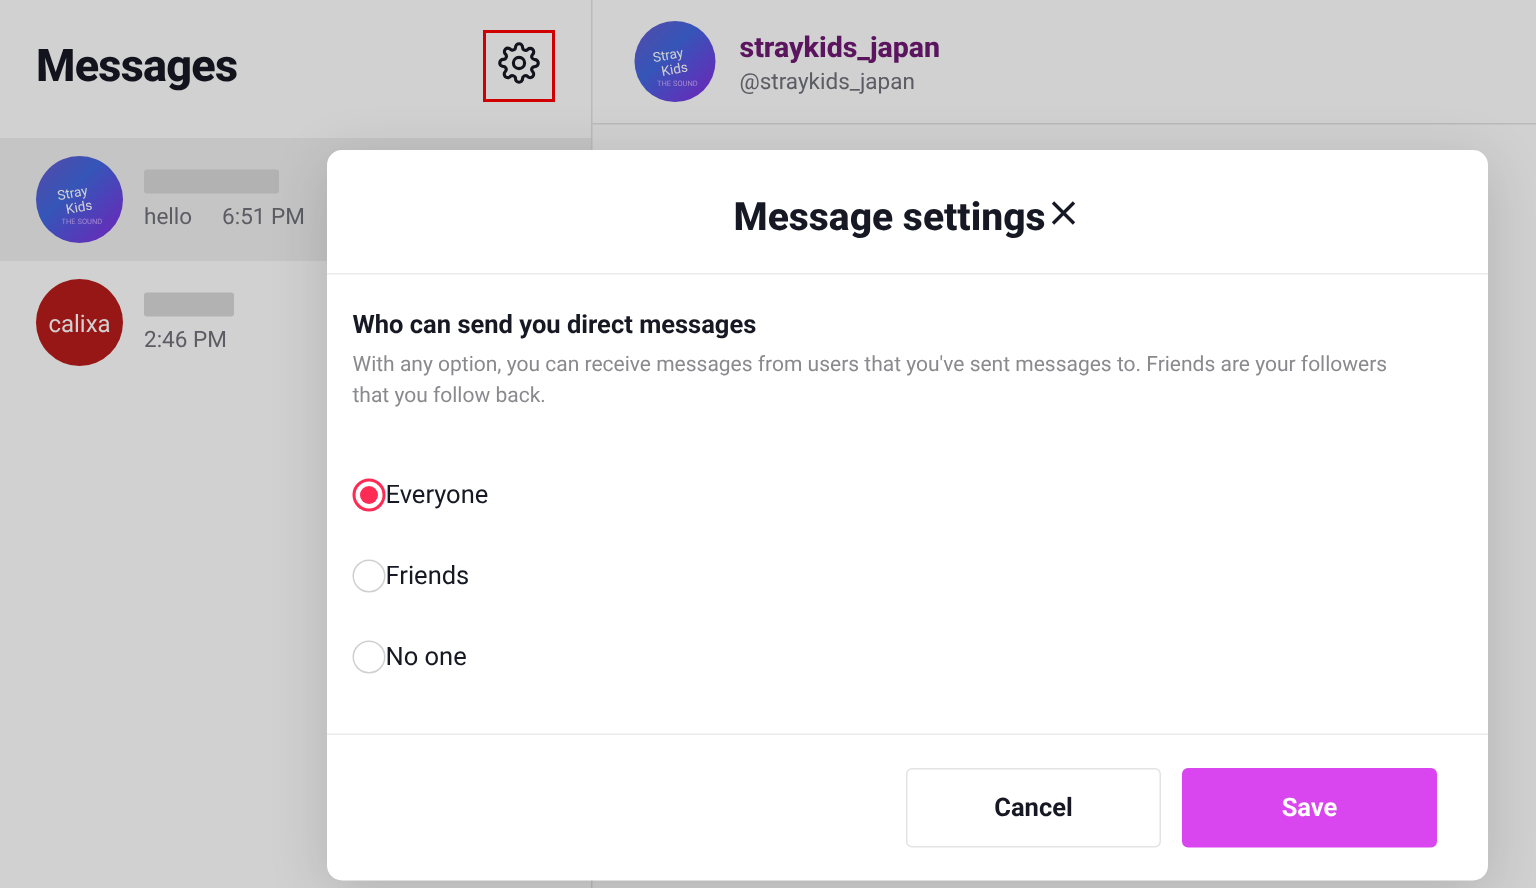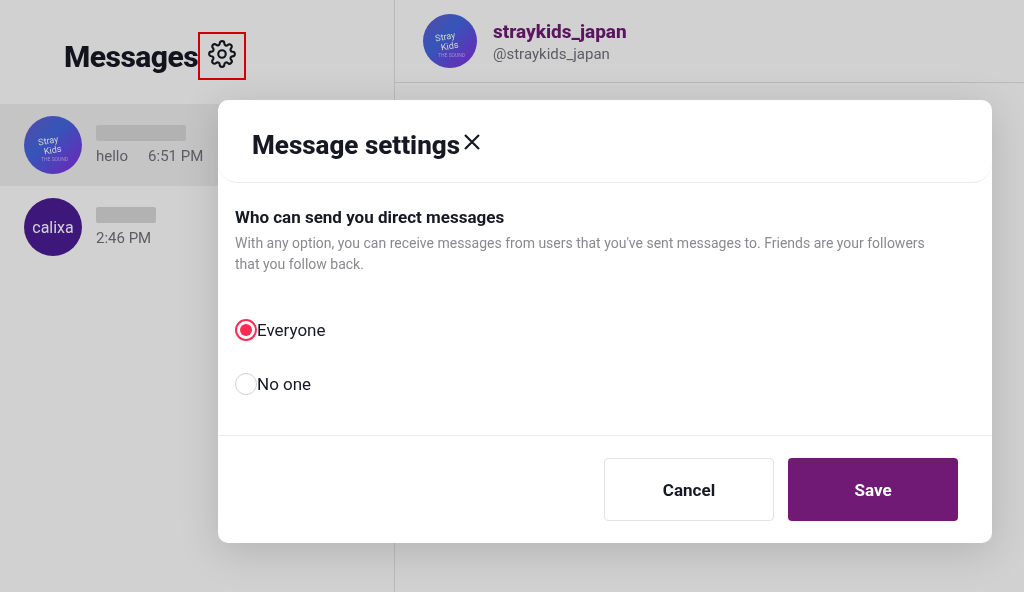--- a/index.html
+++ b/index.html
@@ -2,70 +2,70 @@
 <html><head>
   <meta charset="utf-8">
   <style>
     * { margin:0; padding:0; box-sizing:border-box; font-family:-apple-system,BlinkMacSystemFont,"Segoe UI",Roboto,Helvetica,Arial,sans-serif; }
     body { width:1024px; height:592px; overflow:hidden; position:relative; background:#fff; }
 
     .app { display:flex; width:100%; height:100%; }
 
     
     .sidebar { width:395px; border-right:1px solid #e3e3e4; display:flex; flex-direction:column; }
-    .sidebar-header { display:flex; align-items:center; padding:32px 24px 24px 24px;margin-left:40px; }
+    .sidebar-header { display:flex; align-items:center; justify-content:space-between; padding:20px 24px 24px 24px; }
     .sidebar-header h1 { font-size:30px; font-weight:800; color:#161823; letter-spacing:-0.5px; }
     .gear-wrap { width:48px; height:48px; border:2px solid #f00; display:flex; align-items:center; justify-content:center; }
     .gear-wrap svg { width:28px; height:28px; stroke:#161823; }
 
     .convo { display:flex; align-items:center; gap:14px; padding:12px 24px; }
     .convo.selected { background:#f1f1f2; }
     .avatar { width:58px; height:58px; border-radius:50%; display:flex; align-items:center; justify-content:center; flex-shrink:0; }
     .avatar.straykids { background:linear-gradient(135deg,#6a5acd 0%,#4169e1 40%,#8a2be2 100%); }
-    .avatar.calixa { background:#4c1d95; color:#fff; font-size:16px; font-weight:400; }
+    .avatar.calixa { background:#b91c1c; color:#fff; font-size:16px; font-weight:400; }
     .avatar svg { width:40px; height:40px; }
     .convo-body { display:flex; flex-direction:column; gap:6px; }
     .name-placeholder { width:90px; height:16px; background:#d9d9db; border-radius:2px; }
     .name-placeholder.short { width:60px; }
     .preview { font-size:15px; color:#71717a; display:flex; gap:20px; }
     .preview .msg { color:#71717a; }
     .preview .time { color:#71717a; }
 
     
     .chat { flex:1; }
     .chat-header { display:flex; align-items:center; gap:16px; padding:14px 28px; border-bottom:1px solid #e3e3e4; }
     .chat-header .avatar.small { width:54px; height:54px; }
     .chat-header .names .display { font-size:19px; font-weight:800; color:#701a75; }
     .chat-header .names .handle { font-size:15px; color:#71717a; margin-top:2px; }
 
     
     .overlay { position:absolute; inset:0; background:rgba(0,0,0,0.18); }
 
     
     .modal { position:absolute; left:218px; top:100px; width:774px; background:#fff; border-radius:10px; box-shadow:0 8px 40px rgba(0,0,0,0.15); overflow:hidden; }
-    .modal-header { display:flex; align-items:flex-start; justify-content:flex-start; padding:30px 34px 22px 34px; border-bottom:1px solid #ececec;border-radius:20px; }
+    .modal-header { display:flex; align-items:flex-start; justify-content:center; padding:30px 34px 22px 34px; border-bottom:1px solid #ececec; }
     .modal-header h2 { font-size:26px; font-weight:800; color:#161823; }
     .modal-header .close { width:24px; height:24px; cursor:pointer; }
     .modal-header .close svg { width:24px; height:24px; stroke:#161823; stroke-width:2.2; }
 
     .modal-body { padding:24px 34px 40px 17px; }
     .section-title { font-size:17px; font-weight:700; color:#161823; margin-bottom:6px; }
     .section-desc { font-size:14px; color:#8a8a8e; line-height:1.5; margin-bottom:44px; max-width:700px; }
 
     .options { display:flex; flex-direction:column; gap:32px; }
     .radio-row { display:flex; align-items:center; cursor:pointer; }
     .radio { width:22px; height:22px; border-radius:50%; border:1.5px solid #d0d0d3; position:relative; flex-shrink:0; }
     .radio.checked { border:2px solid #fe2c55; }
     .radio.checked::after { content:""; position:absolute; left:50%; top:50%; width:12px; height:12px; background:#fe2c55; border-radius:50%; transform:translate(-50%,-50%); }
     .radio-label { font-size:17px; color:#161823; }
 
     .modal-footer { border-top:1px solid #ececec; padding:22px 34px; display:flex; justify-content:flex-end; gap:14px; }
-    .btn { height:63px; padding:0 36px; border-radius:4px; font-size:17px; font-weight:700; cursor:pointer; border:none; }
+    .btn { height:53px; padding:0 36px; border-radius:4px; font-size:17px; font-weight:700; cursor:pointer; border:none; }
     .btn.cancel { background:#fff; border:1px solid #e3e3e4; color:#161823; min-width:170px; }
-    .btn.save { background:#701a75; color:#fff; min-width:170px; }
+    .btn.save { background:#d946ef; color:#fff; min-width:170px; }
   </style>
 </head>
 <body>
 
 <div class="app">
   <div class="sidebar">
     <div class="sidebar-header">
       <h1>Messages</h1>
       <div class="gear-wrap">
         <span>
@@ -140,20 +140,24 @@
   <div class="modal-body">
     <div class="section-title">Who can send you direct messages</div>
     <div class="section-desc">With any option, you can receive messages from users that you've sent messages to. Friends are your followers that you follow back.</div>
     <div class="options">
       <div class="radio-row">
         <span class="radio checked"></span>
         <span class="radio-label">Everyone</span>
       </div>
       <div class="radio-row">
         <span class="radio"></span>
+        <span class="radio-label">Friends</span>
+      </div>
+      <div class="radio-row">
+        <span class="radio"></span>
         <span class="radio-label">No one</span>
       </div>
     </div>
   </div>
   <div class="modal-footer">
     <button class="btn cancel">Cancel</button>
     <button class="btn save">Save</button>
   </div>
 </div>
 

